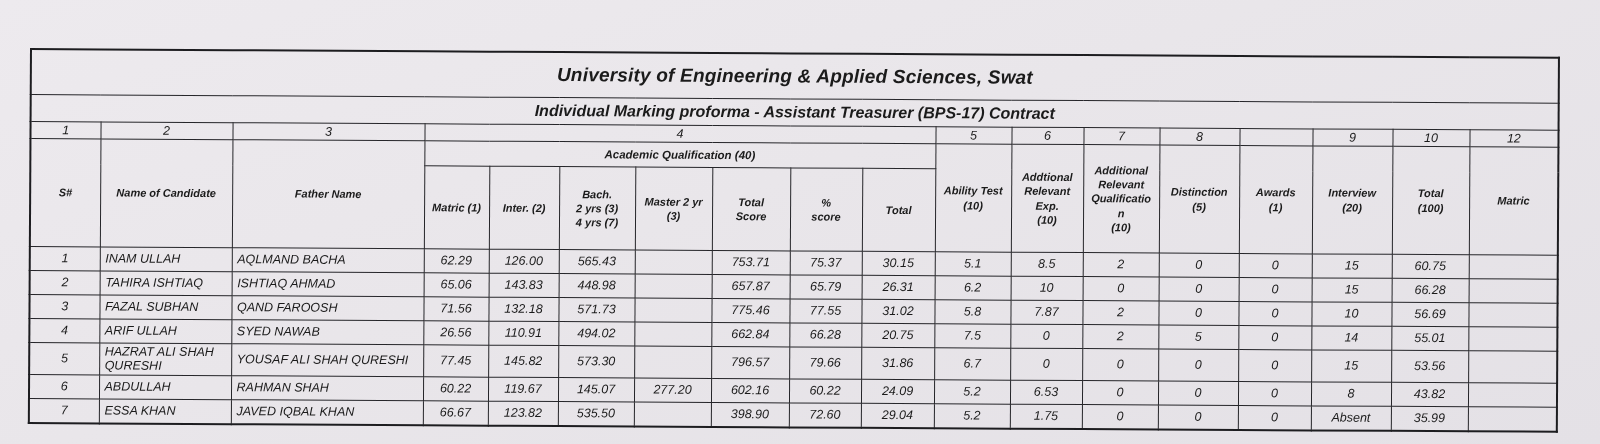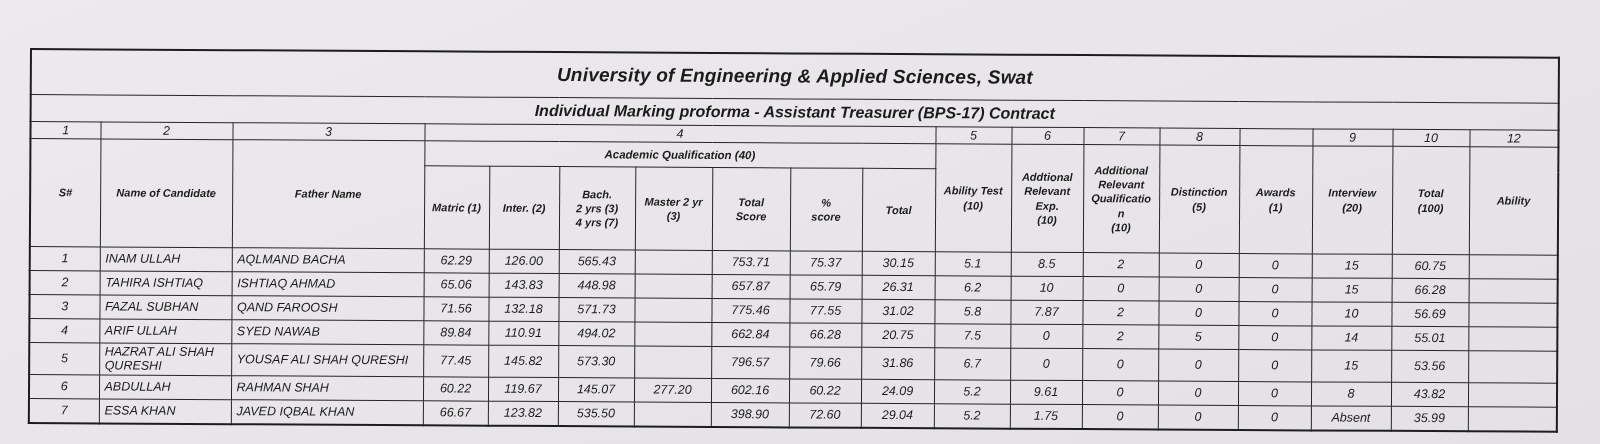--- a/index.html
+++ b/index.html
@@ -101,21 +101,21 @@
 n
 (10)</th>
           <th rowspan="2" class="hdr">Distinction
 (5)</th>
           <th rowspan="2" class="hdr">Awards
 (1)</th>
           <th rowspan="2" class="hdr">Interview
 (20)</th>
           <th rowspan="2" class="hdr">Total
 (100)</th>
-          <th rowspan="2" class="hdr">Ability</th>
+          <th rowspan="2" class="hdr">Matric</th>
         </tr>
         <tr class="sub-hdr-row">
           <th class="hdr">Matric (1)</th>
           <th class="hdr">Inter. (2)</th>
           <th class="hdr">Bach.
 2 yrs (3)
 4 yrs (7)</th>
           <th class="hdr">Master 2 yr
 (3)</th>
           <th class="hdr">Total
@@ -183,21 +183,21 @@
             <td>0</td>
             <td>0</td>
             <td>10</td>
             <td>56.69</td>
             <td></td>
           </tr>
           <tr>
             <td>4</td>
             <td class="left">ARIF ULLAH</td>
             <td class="left">SYED NAWAB</td>
-            <td>89.84</td>
+            <td>26.56</td>
             <td>110.91</td>
             <td>494.02</td>
             <td></td>
             <td>662.84</td>
             <td>66.28</td>
             <td>20.75</td>
             <td>7.5</td>
             <td>0</td>
             <td>2</td>
             <td>5</td>
@@ -231,21 +231,21 @@
             <td class="left">ABDULLAH</td>
             <td class="left">RAHMAN SHAH</td>
             <td>60.22</td>
             <td>119.67</td>
             <td>145.07</td>
             <td>277.20</td>
             <td>602.16</td>
             <td>60.22</td>
             <td>24.09</td>
             <td>5.2</td>
-            <td>9.61</td>
+            <td>6.53</td>
             <td>0</td>
             <td>0</td>
             <td>0</td>
             <td>8</td>
             <td>43.82</td>
             <td></td>
           </tr>
           <tr>
             <td>7</td>
             <td class="left">ESSA KHAN</td>

